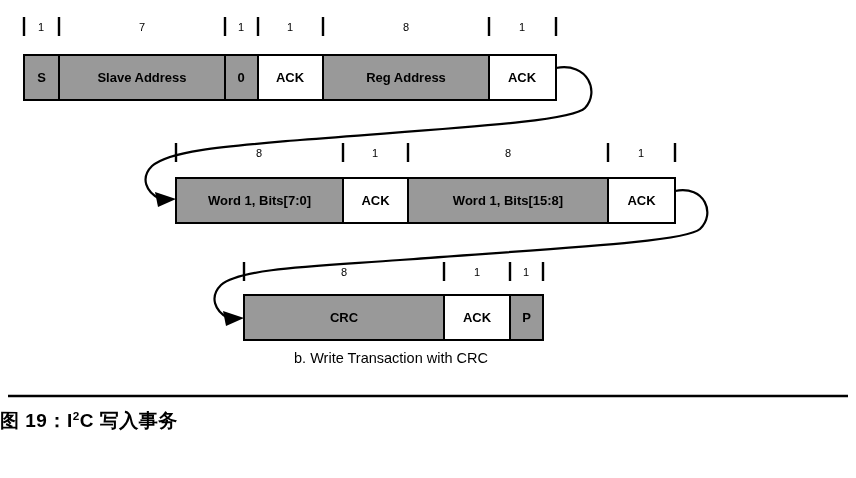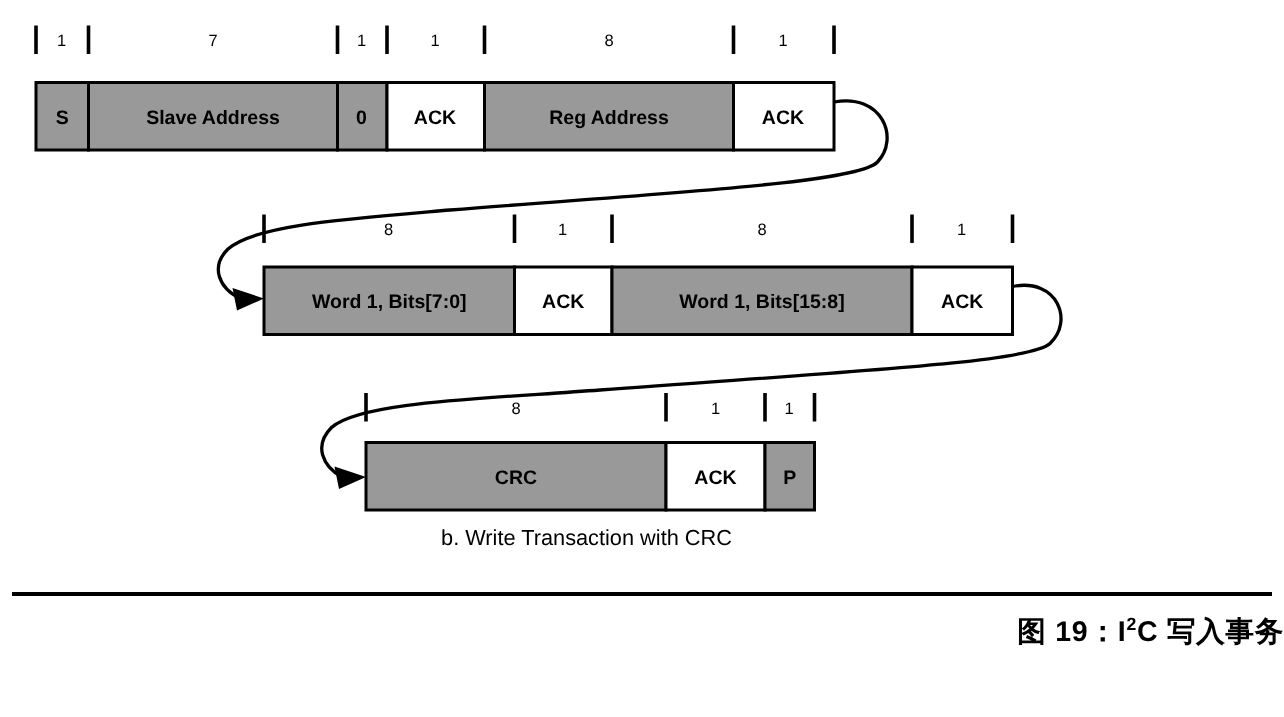--- a/index.html
+++ b/index.html
@@ -45,21 +45,21 @@
     font-size: 14.5px;
     fill: #000000;
     text-anchor: middle;
   }
   .rule-line { stroke: #000000; stroke-width: 2.6; }
   .fig-caption {
     position: absolute;
     left: 0;
     top: 408px;
     width: 856px;
-    text-align: right;
+    text-align: left;
     font-family: "Liberation Sans", sans-serif;
     font-size: 19px;
     font-weight: bold;
     color: #000000;
     letter-spacing: 0.5px;
   }
   .fig-caption sup { font-size: 0.62em; vertical-align: super; }
 </style>
 </head>
 <body>

